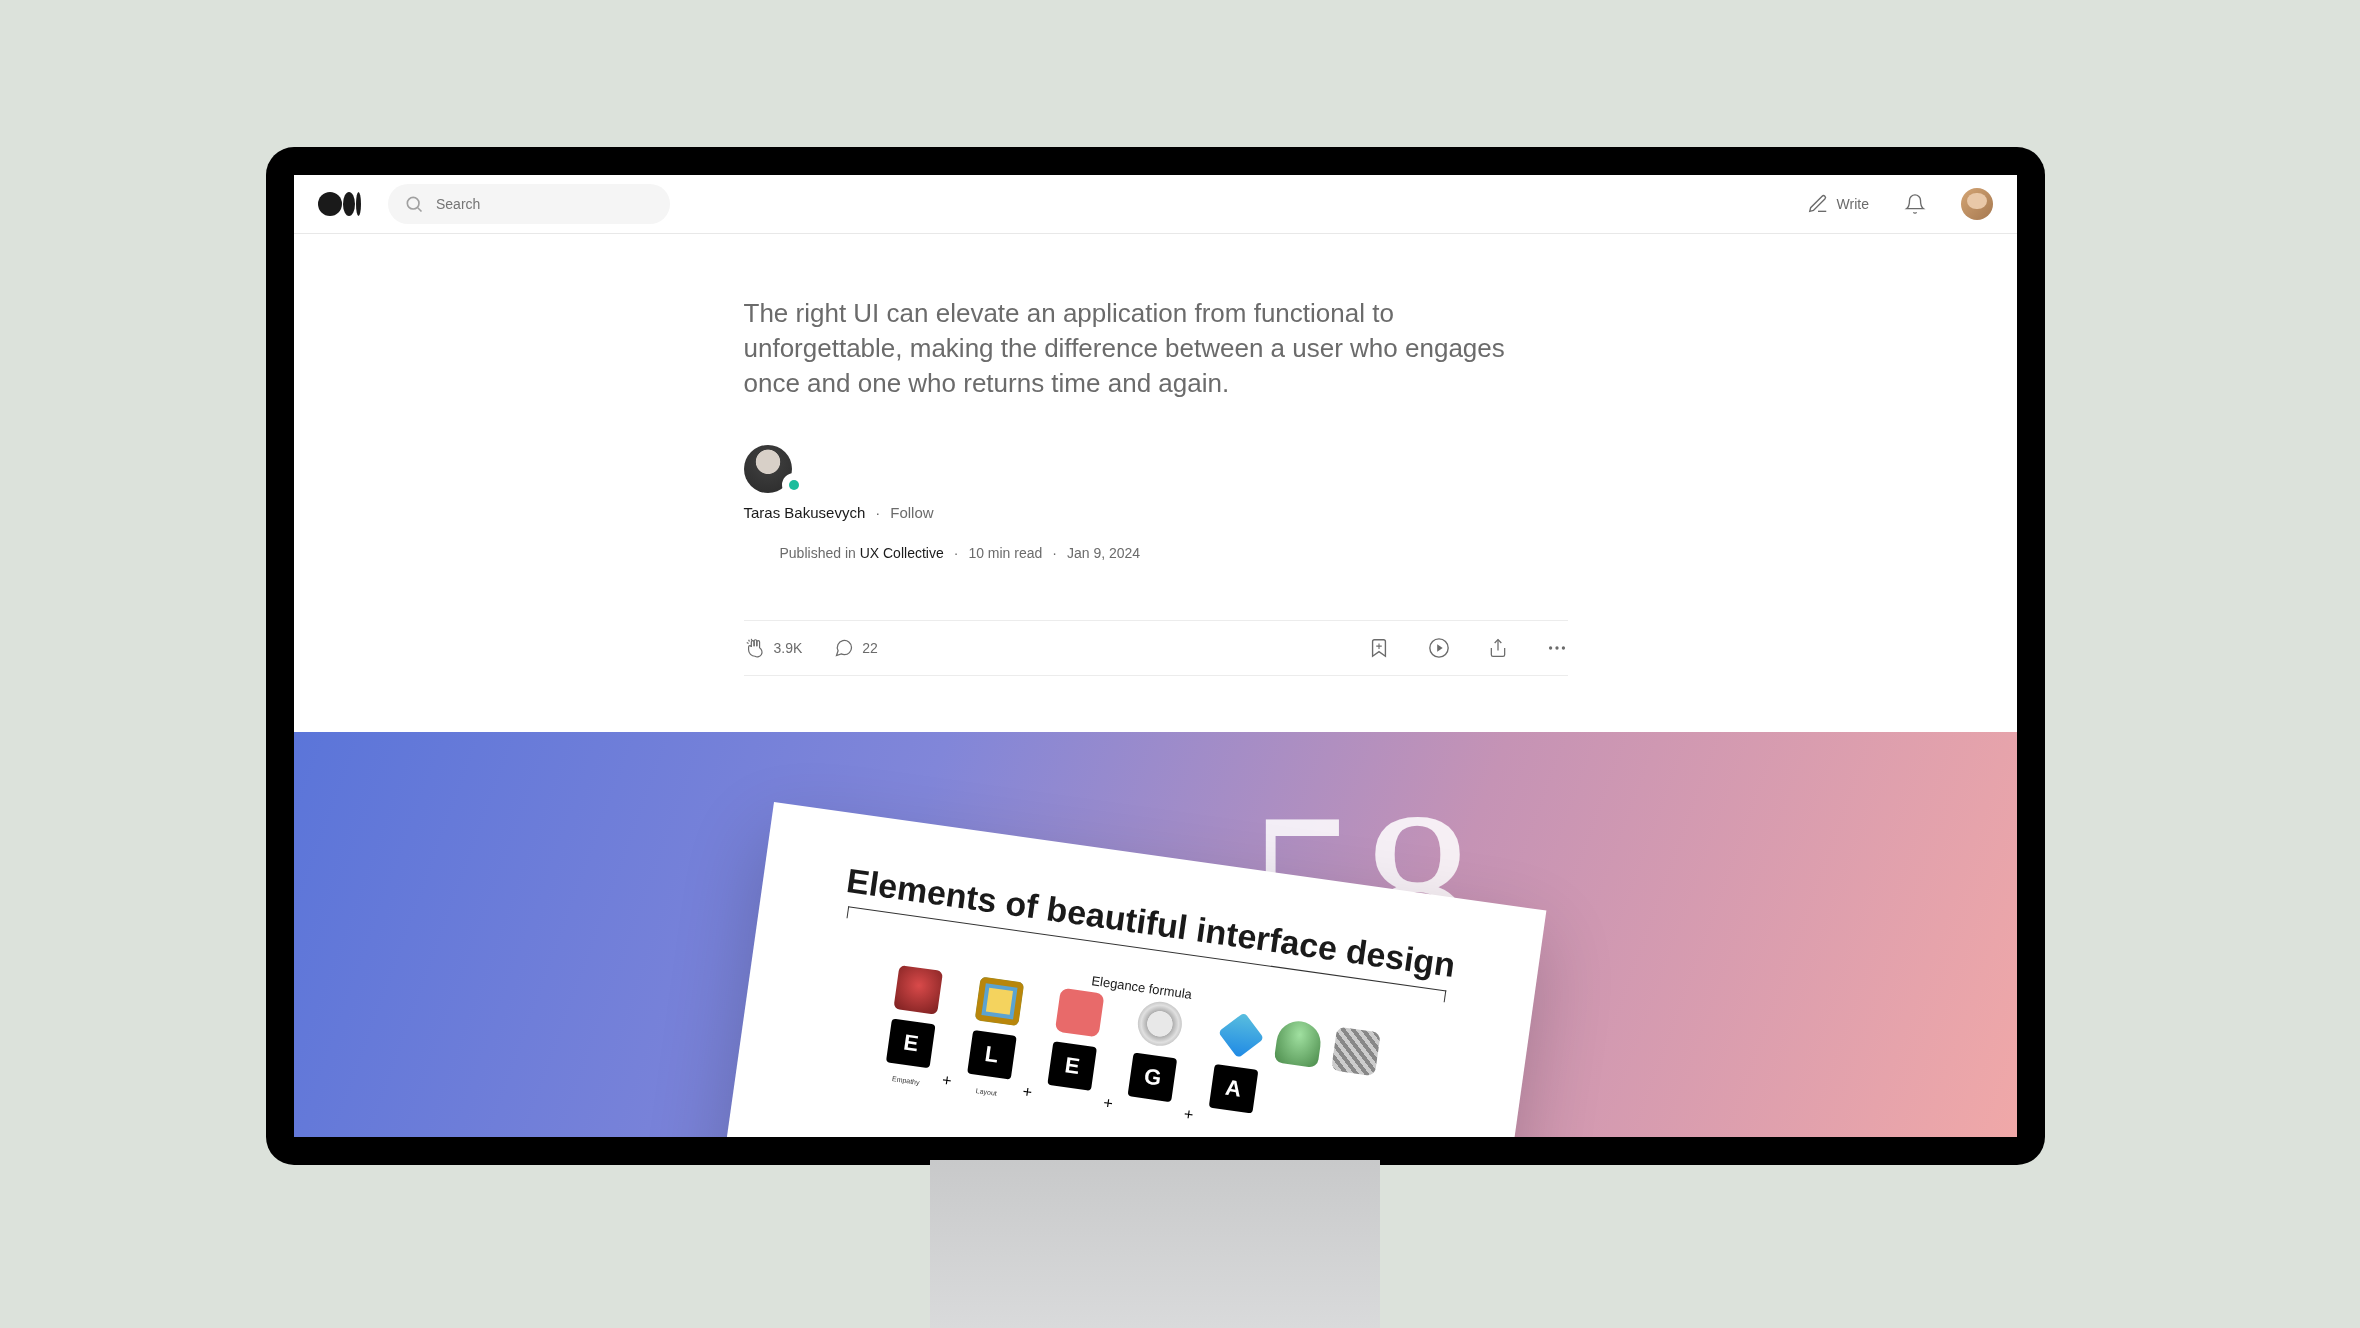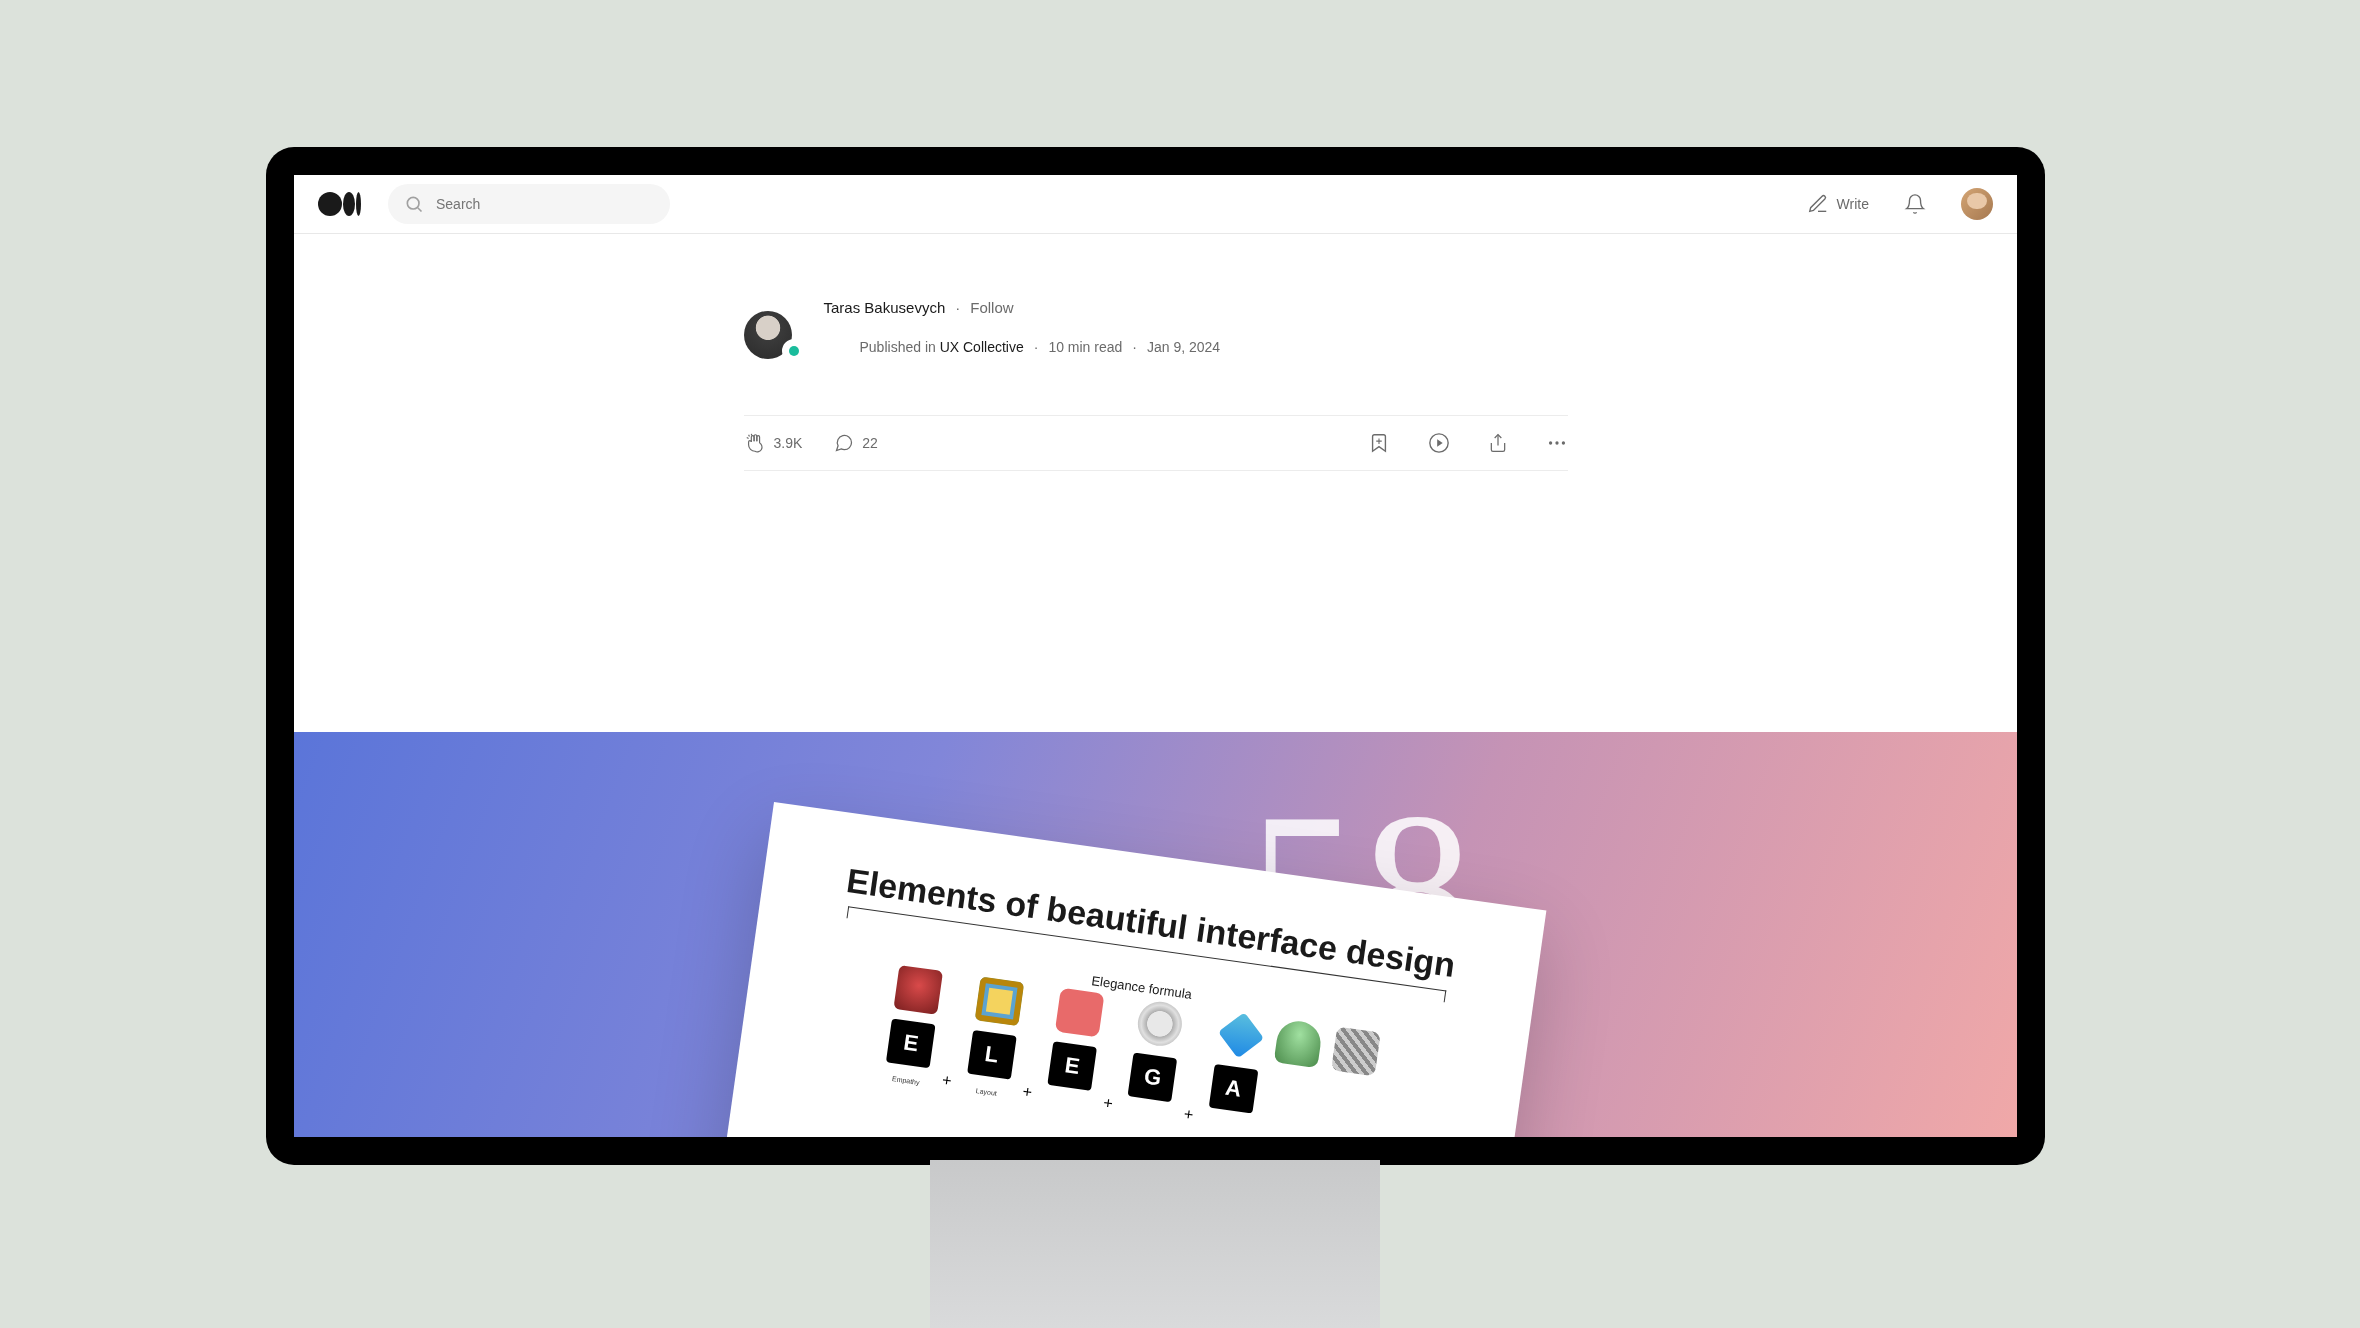--- a/index.html
+++ b/index.html
@@ -123,22 +123,23 @@
     margin-top: 14px;
     font-size: 26px;
     color: #6b6b6b;
     line-height: 1.35;
     font-weight: 400;
     max-width: 790px;
   }
   .byline {
     margin-top: 44px;
     display: flex;
-    align-items: flex-end;
-    gap: 24px;
+    align-items: flex-start;
+    gap: 8px;
+    flex-direction: column;
   }
   .avatar-group {
     position: relative;
     width: 56px;
     height: 48px;
   }
   .author-avatar {
     width: 48px;
     height: 48px;
     border-radius: 50%;
@@ -313,20 +314,21 @@
               <path d="M6 8a6 6 0 0 1 12 0c0 7 3 9 3 9H3s3-2 3-9"></path>
                 <path d="M10.3 21a2 2 0 0 0 3.4 0"></path>
             </svg>
           </span>
         </div>
         <div class="avatar-small"></div>
       </div>
     </div>
 
     <div class="article">
+      <p class="subtitle">The right UI can elevate an application from functional to unforgettable, making the difference between a user who engages once and one who returns time and again.</p>
 
       <div class="byline">
         <div class="avatar-group">
           <div class="author-avatar"></div>
           <div class="pub-avatar"></div>
         </div>
         <div class="byline-text">
           <div class="byline-row1">
             <span class="author-name">Taras Bakusevych</span>
             <span class="dot-sep">·</span>

